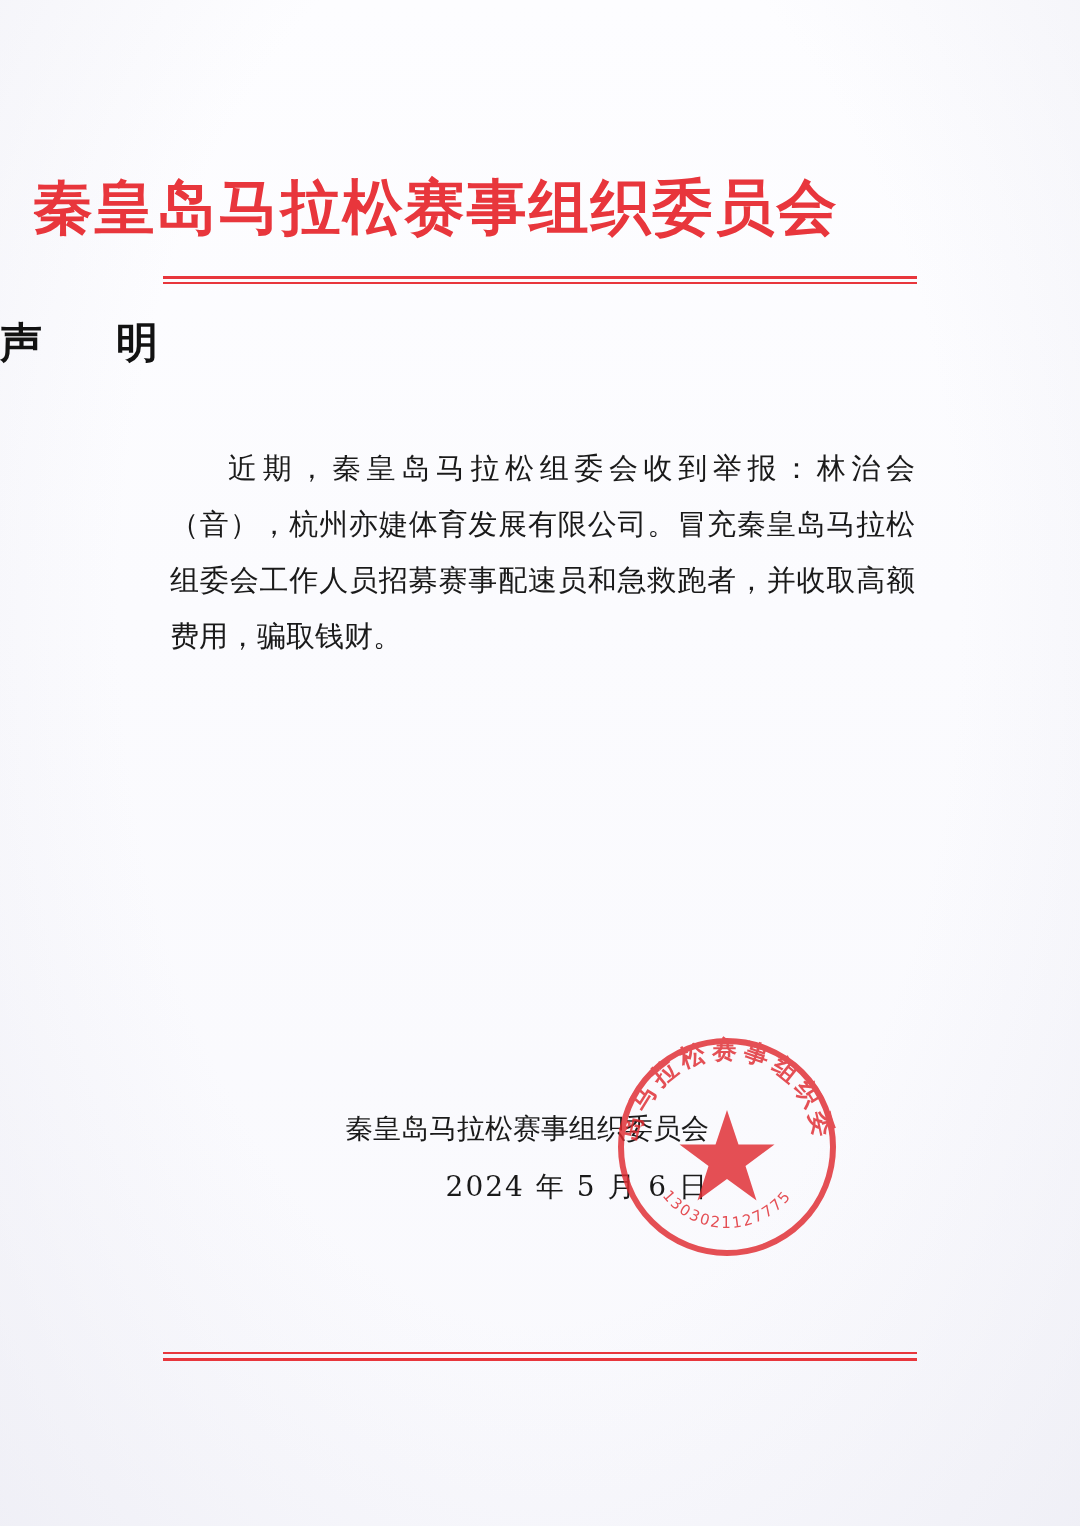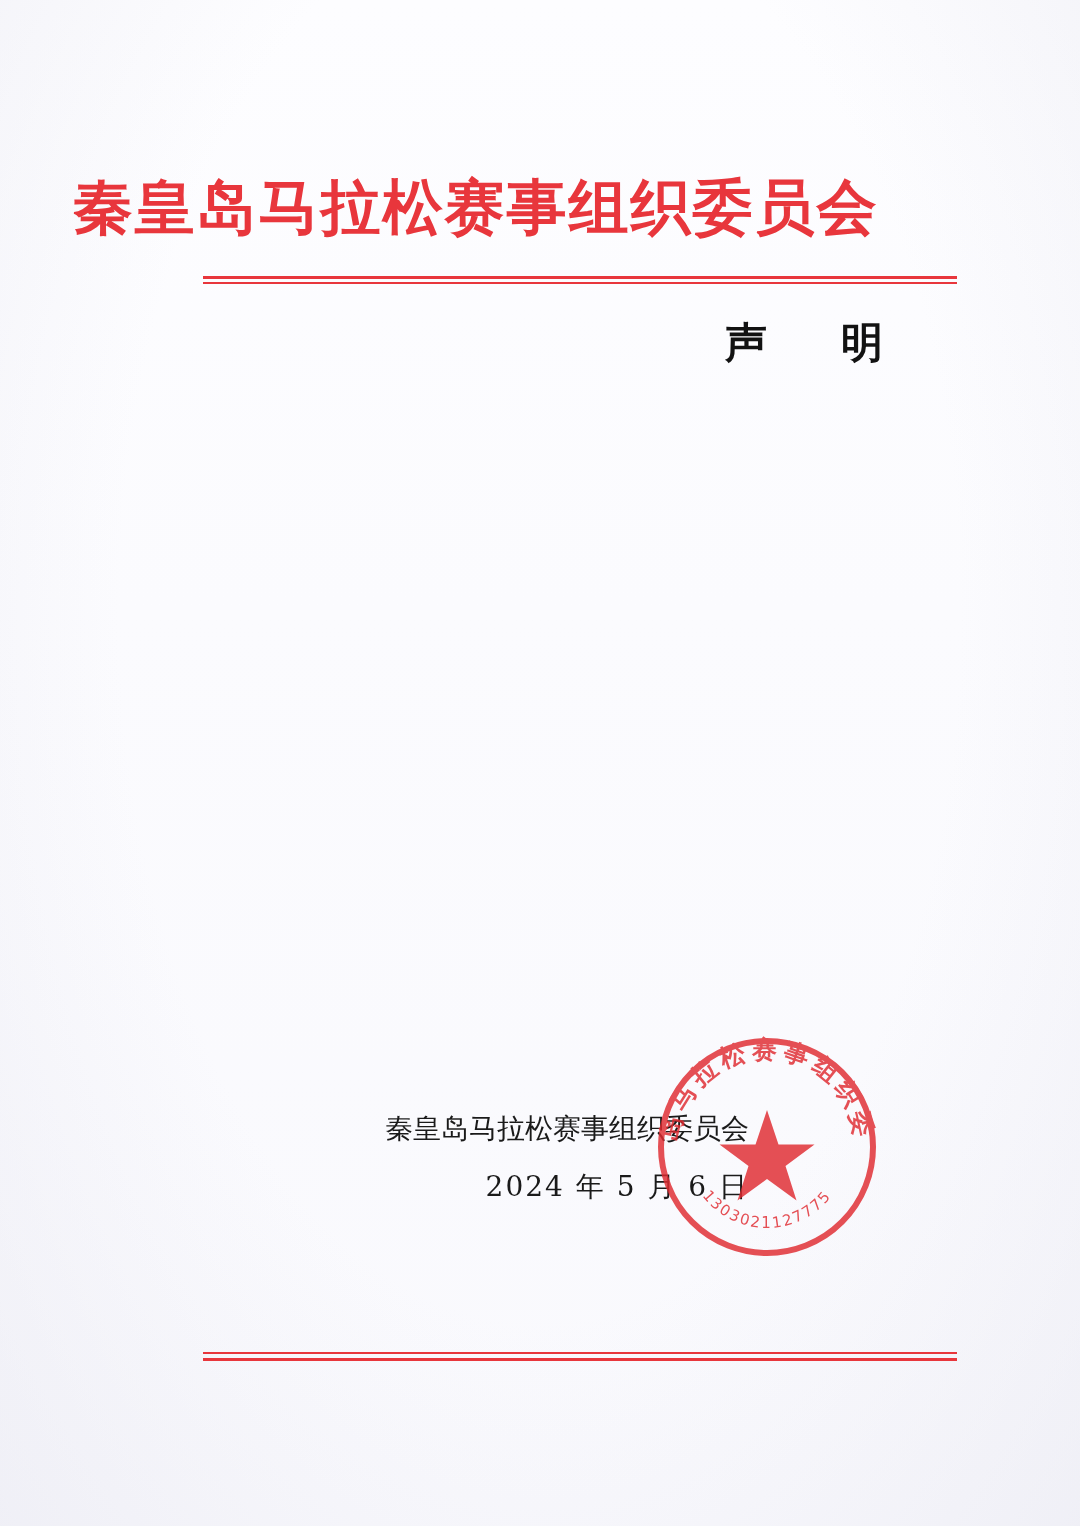--- a/index.html
+++ b/index.html
@@ -30,21 +30,20 @@
     background:
       radial-gradient(ellipse at 50% 40%, rgba(255,255,255,0) 55%, rgba(228,228,238,0.45) 100%);
     pointer-events: none;
   }
 
   .sheet {
     position: absolute;
     left: 0; top: 0;
     width: 871px;
     height: 1526px;
-    margin-left: 40px;
   }
 
   .org-title {
     position: absolute;
     left: 0;
     right: 0;
     top: 168px;
     text-align: center;
     color: #e8363c;
     font-family: "DejaVu Serif", "Liberation Serif", serif;
@@ -69,23 +68,23 @@
   }
   .rule-top .thin {
     position: absolute;
     left: 0; right: 0; top: 6px;
     height: 1.5px;
     background: #e8363c;
   }
 
   .doc-title {
     position: absolute;
-    left: 0; right: 12px;
+    left: 0; right: 0;
     top: 315px;
-    text-align: right;
+    text-align: left;
     font-size: 42px;
     font-weight: bold;
     color: #121212;
     letter-spacing: 16px;
     font-family: "DejaVu Serif", "Liberation Serif", serif;
   }
 
   .body-text {
     position: absolute;
     left: 170px;
@@ -160,20 +159,21 @@
     <div class="org-title">秦皇岛马拉松赛事组织委员会</div>
 
     <div class="rule-top">
       <div class="thick"></div>
       <div class="thin"></div>
     </div>
 
     <div class="doc-title">声　明</div>
 
     <div class="body-text">
+      <p>近期，秦皇岛马拉松组委会收到举报：林治会（音），杭州亦婕体育发展有限公司。冒充秦皇岛马拉松组委会工作人员招募赛事配速员和急救跑者，并收取高额费用，骗取钱财。</p>
     </div>
 
     <div class="signature">
       <div class="line1">秦皇岛马拉松赛事组织委员会</div>
       <div class="line2">2024 年 5 月 6 日</div>
     </div>
 
     <div class="seal">
       <svg width="230" height="230" viewBox="0 0 230 230" xmlns="http://www.w3.org/2000/svg">
         <defs>

